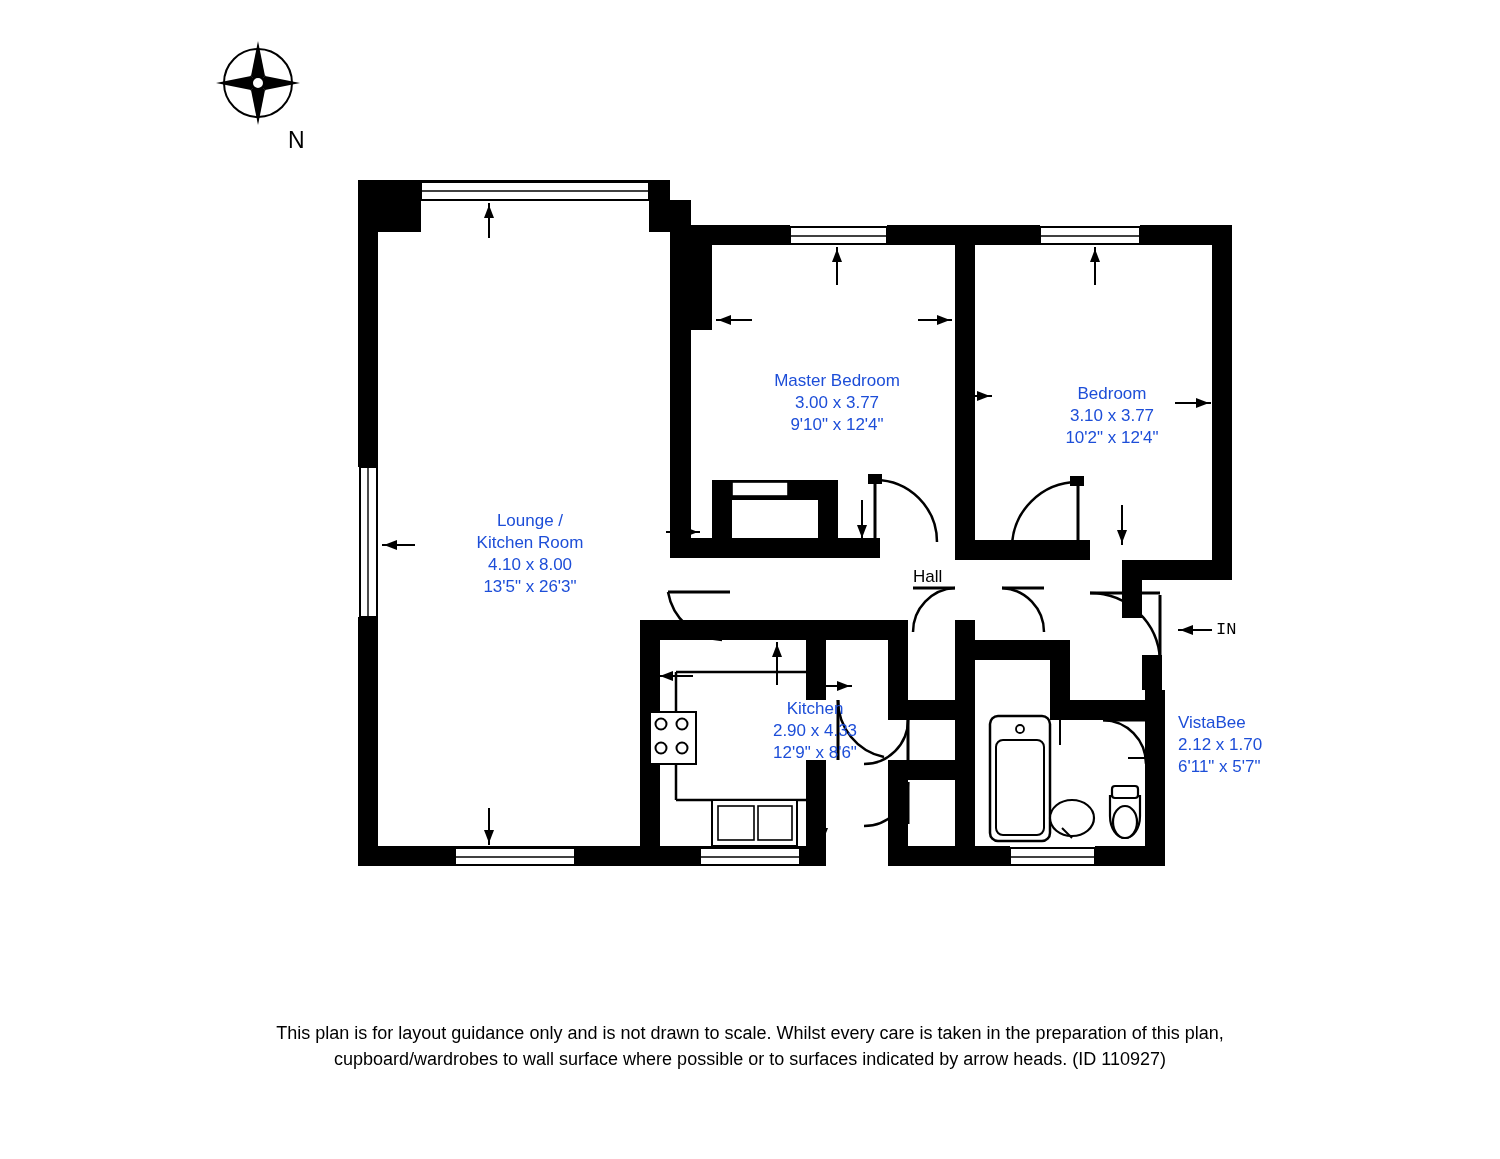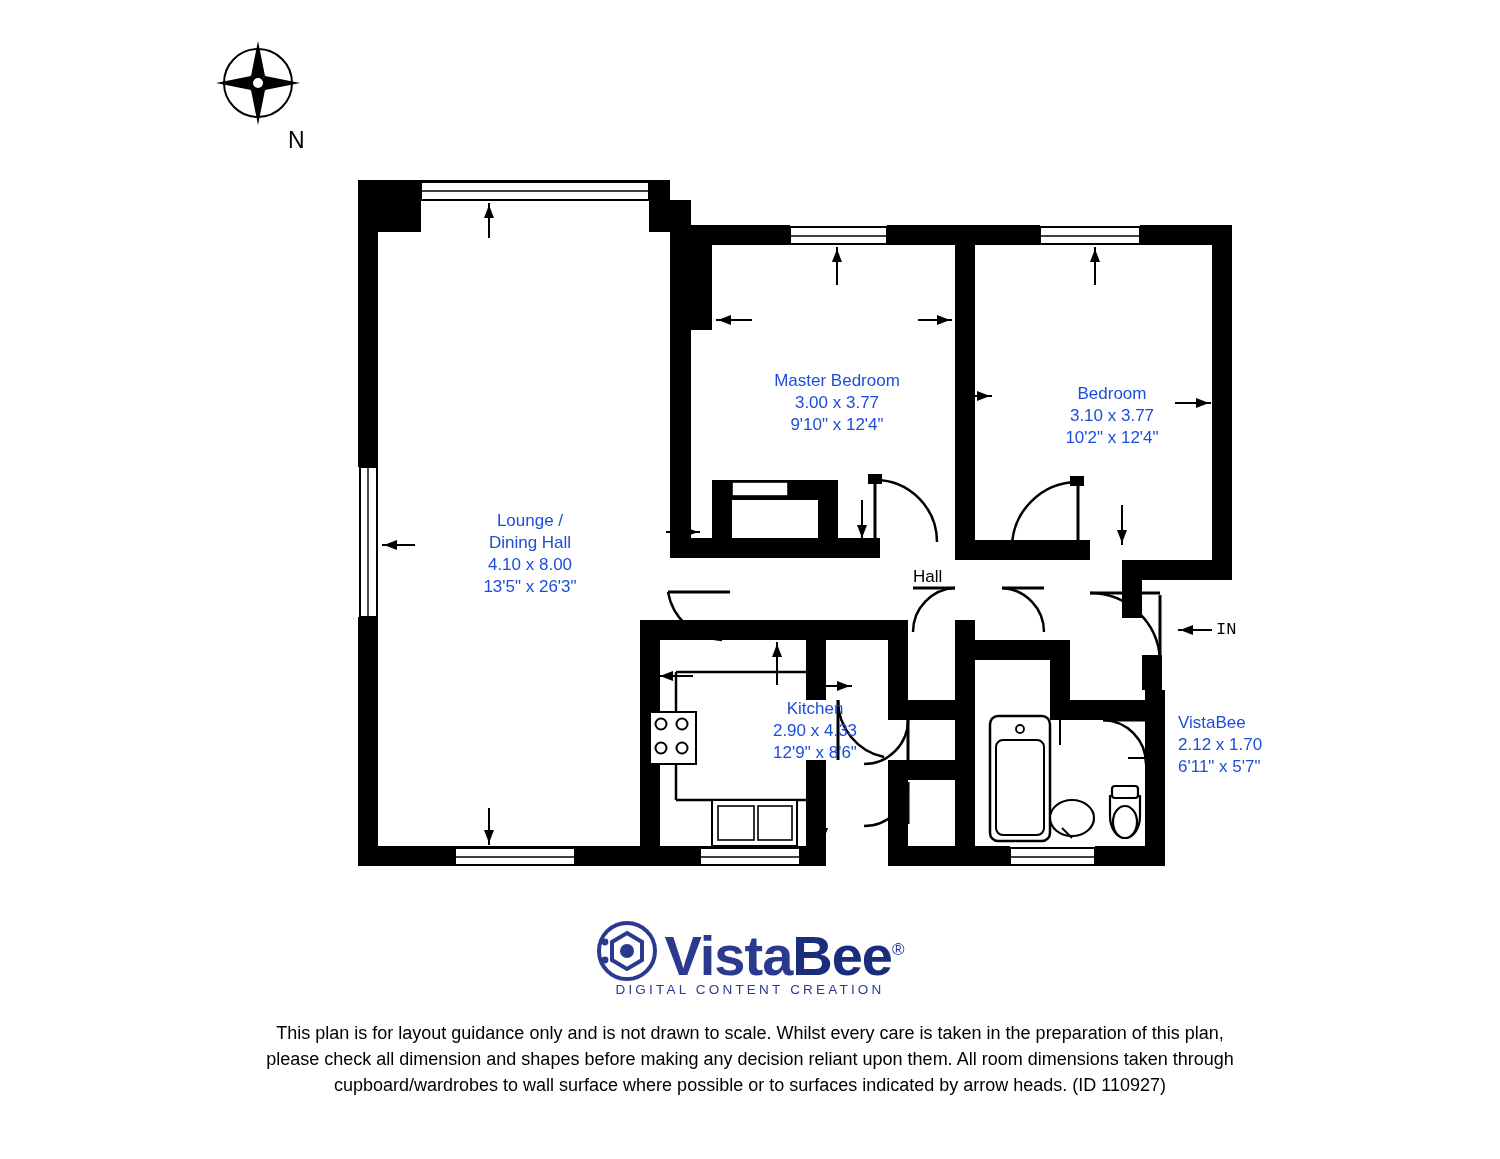--- a/index.html
+++ b/index.html
@@ -330,21 +330,21 @@
       <path d="M1128 758 L1163 758"></path>
       <polygon points="1161,758 1148,753 1148,763" fill="#000" stroke="none"></polygon>
 
       <path d="M1178 630 L1212 630"></path>
       <polygon points="1180,630 1193,625 1193,635" fill="#000" stroke="none"></polygon>
     </g>
   </svg>
 
   <div class="lbl" style="left:400px; top:510px; width:260px;">
     <span class="ln">Lounge  /</span>
-    <span class="ln">Dining Hall</span>
+    <span class="ln">Kitchen Room</span>
     <span class="ln">4.10 x 8.00</span>
     <span class="ln">13'5" x 26'3"</span>
   </div>
 
   <div class="lbl" style="left:706px; top:370px; width:262px;">
     <span class="ln">Master Bedroom</span>
     <span class="ln">3.00 x 3.77</span>
     <span class="ln">9'10" x 12'4"</span>
   </div>
 
@@ -363,35 +363,20 @@
   <div class="lbl" style="left:1178px; top:712px; width:200px; text-align:left;">
     <span class="ln">VistaBee</span>
     <span class="ln">2.12 x 1.70</span>
     <span class="ln">6'11" x 5'7"</span>
   </div>
 
   <div class="hall-label" style="left:913px; top:567px;">Hall</div>
 
   <div class="in-label" style="left:1216px; top:620px;font-family:Liberation Mono, monospace;">IN</div>
 
-  <div class="logo-wrap">
-    <div class="logo-inner">
-      <span class="logo-mark">
-        <svg width="62" height="62" viewBox="0 0 62 62">
-          <circle cx="31" cy="31" r="28" fill="none" stroke="#2b3a8f" stroke-width="4"></circle>
-          <polygon points="31,13 46,22 46,40 31,49 16,40 16,22" fill="none" stroke="#2b3a8f" stroke-width="4"></polygon>
-          <circle cx="31" cy="31" r="7" fill="#2b3a8f"></circle>
-          <circle cx="9" cy="22" r="3.4" fill="#2b3a8f"></circle>
-          <circle cx="9" cy="40" r="3.4" fill="#2b3a8f"></circle>
-        </svg>
-      </span><span class="logo-text"><span>Vista</span><span class="bee">Bee</span><span class="logo-reg">®</span></span>
-      <div class="logo-sub">DIGITAL CONTENT CREATION</div>
-    </div>
-  </div>
 
   <div class="disclaimer">
     <div>This plan is for layout guidance only and is not drawn to scale. Whilst every care is taken in the preparation of this plan,</div>
-    <div>please check all dimension and shapes before making any decision reliant upon them. All room dimensions taken through</div>
     <div>cupboard/wardrobes to wall surface where possible or to surfaces indicated by arrow heads. (ID 110927)</div>
   </div>
 
 
 </div>
 
 </body></html>

